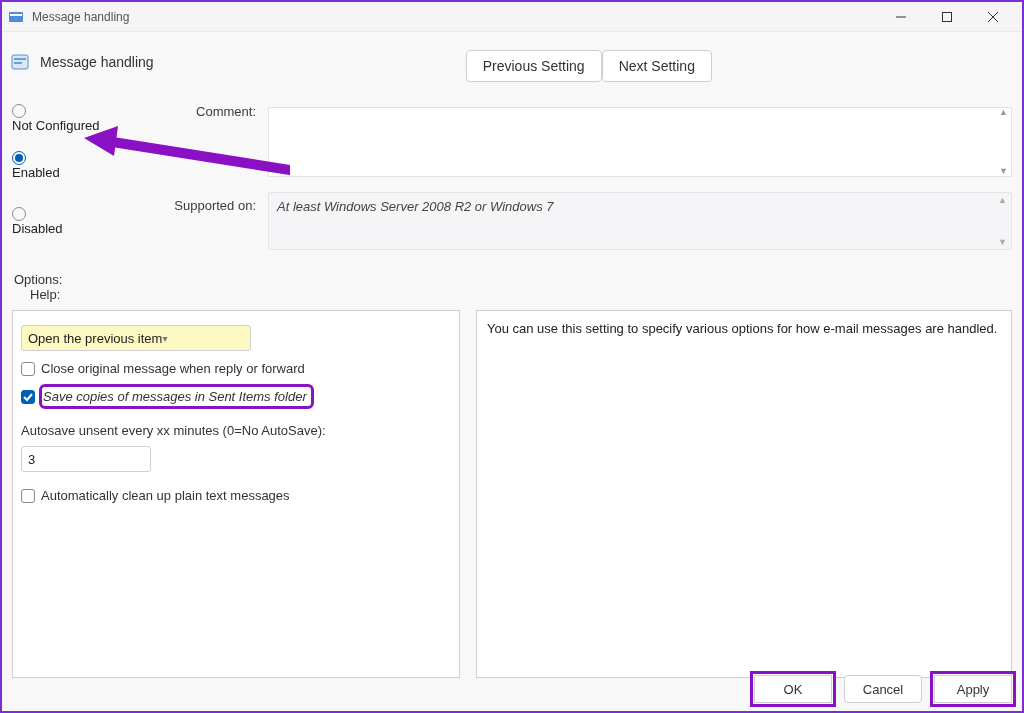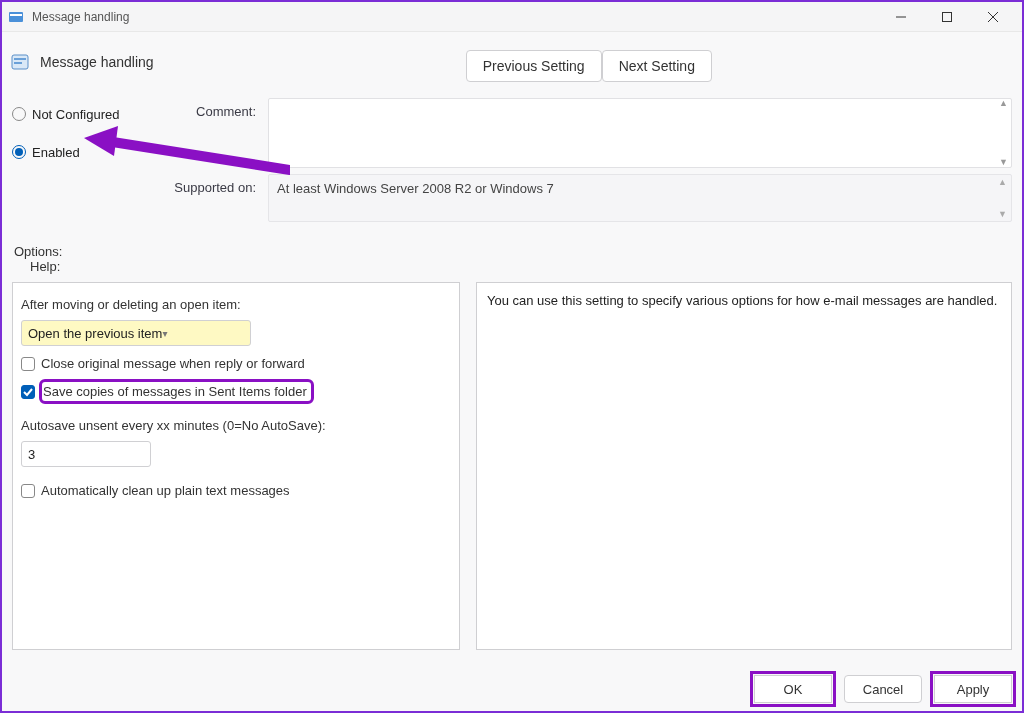--- a/index.html
+++ b/index.html
@@ -11,48 +11,48 @@
   .titlebar-spacer { flex:1; }
   .titlebar-btns { display:flex; }
   .tb-btn { width:46px; height:30px; display:flex; align-items:center; justify-content:center; color:#555;}
   .header-row { display:flex; align-items:center; padding:6px 8px 6px 8px; gap:10px; }
   .header-icon { width:20px; height:20px; }
   .header-title { font-size:14px; color:#333; }
   .nav-btns { flex:1; display:flex; justify-content:center; gap:0; padding:12px 0 4px; }
   .nav-btn { border:1px solid #cfcfd2; border-radius:4px; background:#fff; height:32px; padding:0 16px; color:#333; font-size:14px; }
 
   .body-grid { display:grid; grid-template-columns: 140px 100px 1fr; grid-template-rows:auto auto auto auto; gap:6px 8px; padding:6px 10px 8px 10px; align-items:center; }
-  .radio-col { grid-column:1; display:flex; gap:6px; padding:6px 0; }
+  .radio-col { grid-column:1; display:flex; padding:6px 0;flex-direction:column; }
   .radio-ind { width:14px; height:14px; border:1px solid #888; border-radius:50%; display:inline-flex; align-items:center; justify-content:center;}
   .radio-ind.selected { border-color:#005fb8; }
   .radio-ind.selected::after { content:""; width:8px; height:8px; background:#005fb8; border-radius:50%; }
   .lbl-cell { grid-column:2; text-align:right; color:#3a3a45; padding-right:4px; align-self:flex-start; padding-top:6px;}
   .textarea-cell { grid-column:3; }
   .textarea { width:100%; height:70px; background:#fff; border:1px solid #e1e1e4; border-radius:2px; position:relative;}
   .spin { position:absolute; right:2px; width:10px; display:flex; flex-direction:column; justify-content:space-between; height:100%;}
   .spin span { font-size:9px; color:#999; line-height:1;}
-  .supported-box { width:100%; height:48px; background:#f5f5f7; border:1px solid #e5e5e8; border-radius:2px; padding:6px 8px; color:#444; position:relative;}
+  .supported-box { width:100%; height:58px; background:#f5f5f7; border:1px solid #e5e5e8; border-radius:2px; padding:6px 8px; color:#444; position:relative;font-style:italic;}
   .supported-spin { position:absolute; right:3px; top:2px; bottom:2px; width:10px; display:flex; flex-direction:column; justify-content:space-between;}
   .supported-spin span { font-size:9px; color:#aaa;}
   .section-labels { display:flex; padding:8px 12px 4px; gap:0;flex-direction:column; }
   .options-col { width:448px; }
   .section-label { color:#333; }
   .panels { display:flex; gap:16px; padding:4px 10px 8px; }
   .panel { border:1px solid #cfcfd2; background:#fff; height:368px; }
   .options-panel { width:448px; padding:10px 8px; position:relative;}
   .help-panel { flex:1; padding:10px 10px; }
   .opt-line { padding:4px 0; display:flex; align-items:center; gap:6px; color:#333;}
   .combo { width:230px; height:26px; border:1px solid #d0d0d3; border-radius:3px; display:flex; align-items:center; padding:0 6px; justify-content:flex-start; margin-top:4px; background:#fef9c3;}
   .combo-caret { font-size:10px; color:#777;}
   .chk { width:14px; height:14px; border:1px solid #888; border-radius:3px; display:inline-flex; align-items:center; justify-content:center; background:#fff;}
   .chk.checked { background:#005fb8; border-color:#005fb8;}
   .chk.checked svg { display:block;}
   .chk svg { display:none; }
   .numbox { width:130px; height:26px; border:1px solid #d0d0d3; border-radius:3px; padding:0 6px; display:flex; align-items:center; margin-top:4px;}
-  .highlight-box { border:3px solid #8A10C4; border-radius:6px; padding:2px 4px 2px 1px; margin-left:-2px;}
+  .highlight-box { border:3px solid #8A10C4; border-radius:6px; padding:2px 4px 2px 1px; margin-left:-2px;font-style:italic;}
   .footer { position:absolute; right:10px; bottom:8px; display:flex; gap:12px; }
   .footer button { height:28px; width:78px; border:1px solid #cfcfd2; border-radius:4px; background:#fff; color:#333; }
   .footer .hl { outline:3px solid #8A10C4; outline-offset:1px; border-radius:0;}
   .arrow-svg { position:absolute; left:78px; top:118px; pointer-events:none;}
 </style>
 </head>
 <body>
 
 <div class="titlebar">
   <svg class="titlebar-icon" viewBox="0 0 16 16">
@@ -106,40 +106,43 @@
           <span>▼</span>
         </div>
     </div>
   </div>
 
   <div class="radio-col" style="grid-row:2">
     <span class="radio-ind selected"></span>
     <span>Enabled</span>
   </div>
 
+  <div class="radio-col" style="grid-row:3">
+    <span class="radio-ind"></span>
+    <span>Disabled</span>
+  </div>
   <div class="lbl-cell" style="grid-row:3">Supported on:</div>
   <div class="textarea-cell" style="grid-row:3">
     <div class="supported-box">
       <span>At least Windows Server 2008 R2 or Windows 7</span>
       <div class="supported-spin">
           <span>▲</span>
           <span>▼</span>
         </div>
     </div>
   </div>
 </div>
 
 <div class="section-labels">
   <div class="options-col section-label">Options:</div>
   <div class="section-label" style="margin-left:16px">Help:</div>
 </div>
 
 <div class="panels">
   <div class="panel options-panel">
-    <div class="opt-line">After moving or deleting an open item:</div>
     <div class="combo">
       <span>Open the previous item</span>
       <span class="combo-caret">▾</span>
     </div>
     <div class="opt-line" style="margin-top:6px">
       <span class="chk"></span>
       <span>Close original message when reply or forward</span>
     </div>
     <div class="opt-line">
       <span class="chk checked">

